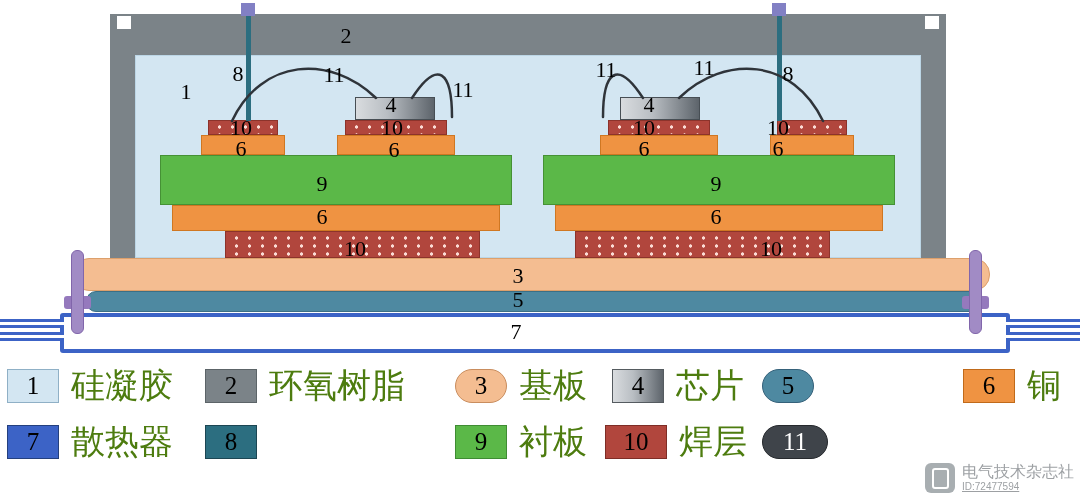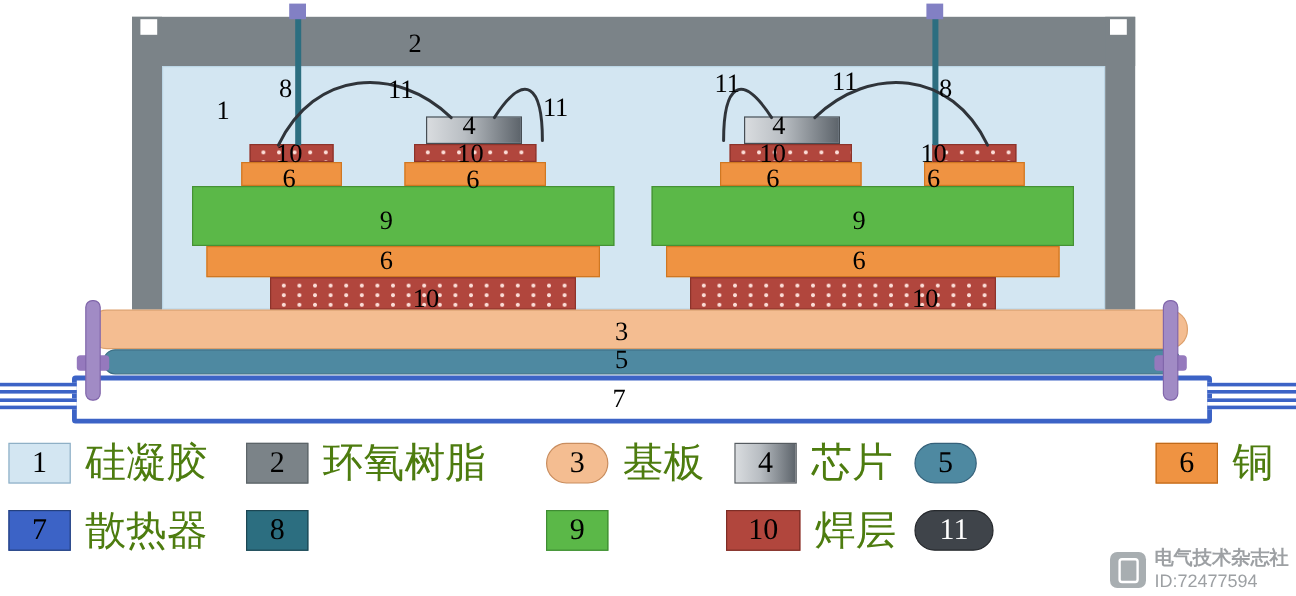--- a/index.html
+++ b/index.html
@@ -78,22 +78,22 @@
     position: absolute; right: 6px; bottom: 4px;
     display: flex; align-items: center; gap: 7px; opacity: .85;
     font-family: "Liberation Sans", sans-serif; color: #8c9094;
   }
   .wm-logo {
     width: 30px; height: 30px; border-radius: 6px; background: #9aa0a4;
     display: flex; align-items: center; justify-content: center;
   }
   .wm-logo::before { content: ""; width: 13px; height: 17px; border: 2px solid #fff; border-radius: 3px; }
   .wm-text { display: flex; flex-direction: column; line-height: 1.15; }
-  .wm-title { font-size: 16px; font-weight: 700; }
-  .wm-id { font-size: 15px; }
+  .wm-title { font-size: 16px; font-weight: 400; }
+  .wm-id { font-size: 10px; text-decoration: underline; }
 </style>
 </head>
 <body>
 
 <div class="page">
 
   <div class="abs c-gel" style="left:135px;top:55px;width:786px;height:203px"></div>
 
   <div class="abs c-epoxy" style="left:110px;top:14px;width:836px;height:41px"></div>
   <div class="abs c-epoxy" style="left:110px;top:14px;width:25px;height:244px"></div>
@@ -216,20 +216,21 @@
   </div>
   <div class="lg-item" style="left:205px;top:422px">
     <span class="lg-box sw-term">
         <span>8</span>
       </span>
   </div>
   <div class="lg-item" style="left:455px;top:422px">
     <span class="lg-box sw-green">
         <span>9</span>
       </span>
+    <span class="lg-label">衬板</span>
   </div>
   <div class="lg-item" style="left:605px;top:422px">
     <span class="lg-box sw-solder w62">
         <span>10</span>
       </span>
     <span class="lg-label">焊层</span>
   </div>
   <div class="lg-item" style="left:762px;top:422px">
     <span class="lg-box sw-wire w66 round">
         <span>11</span>

